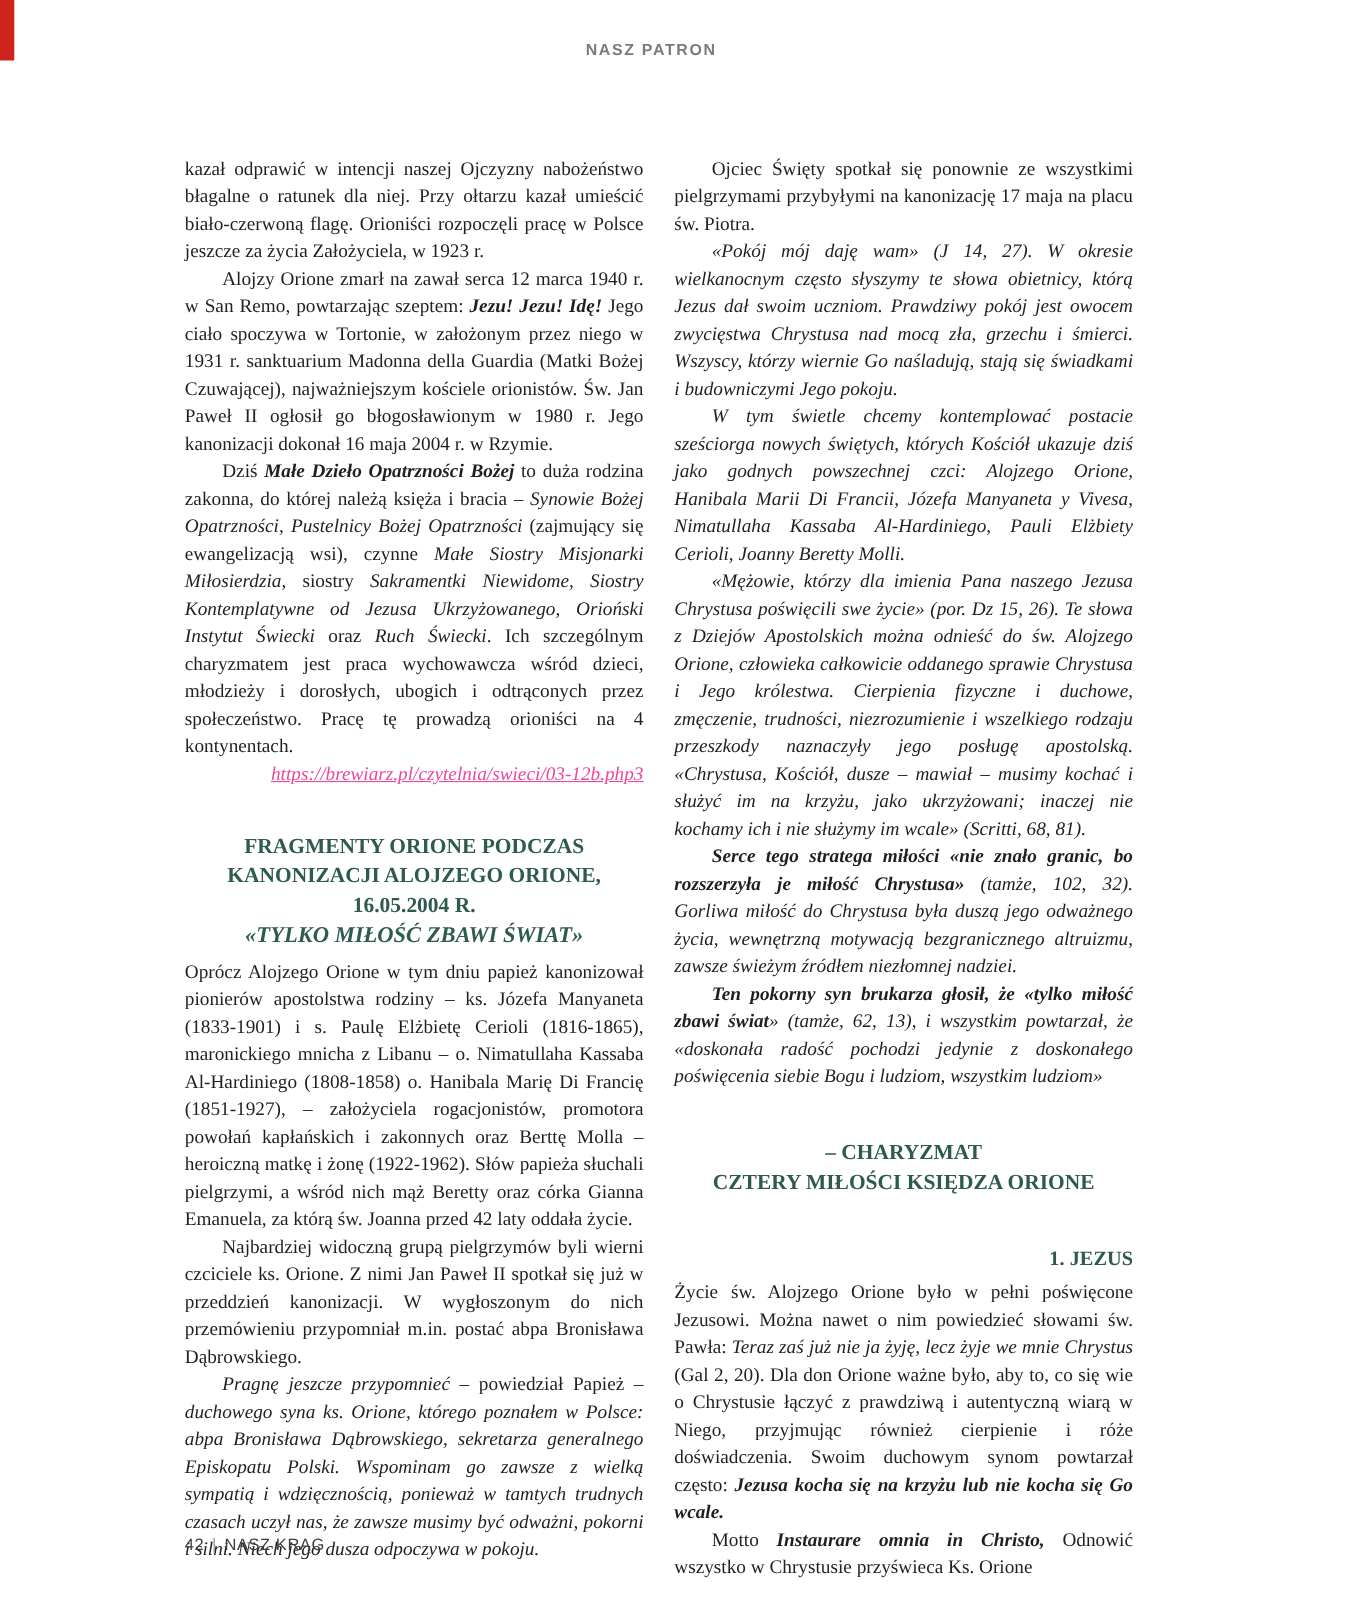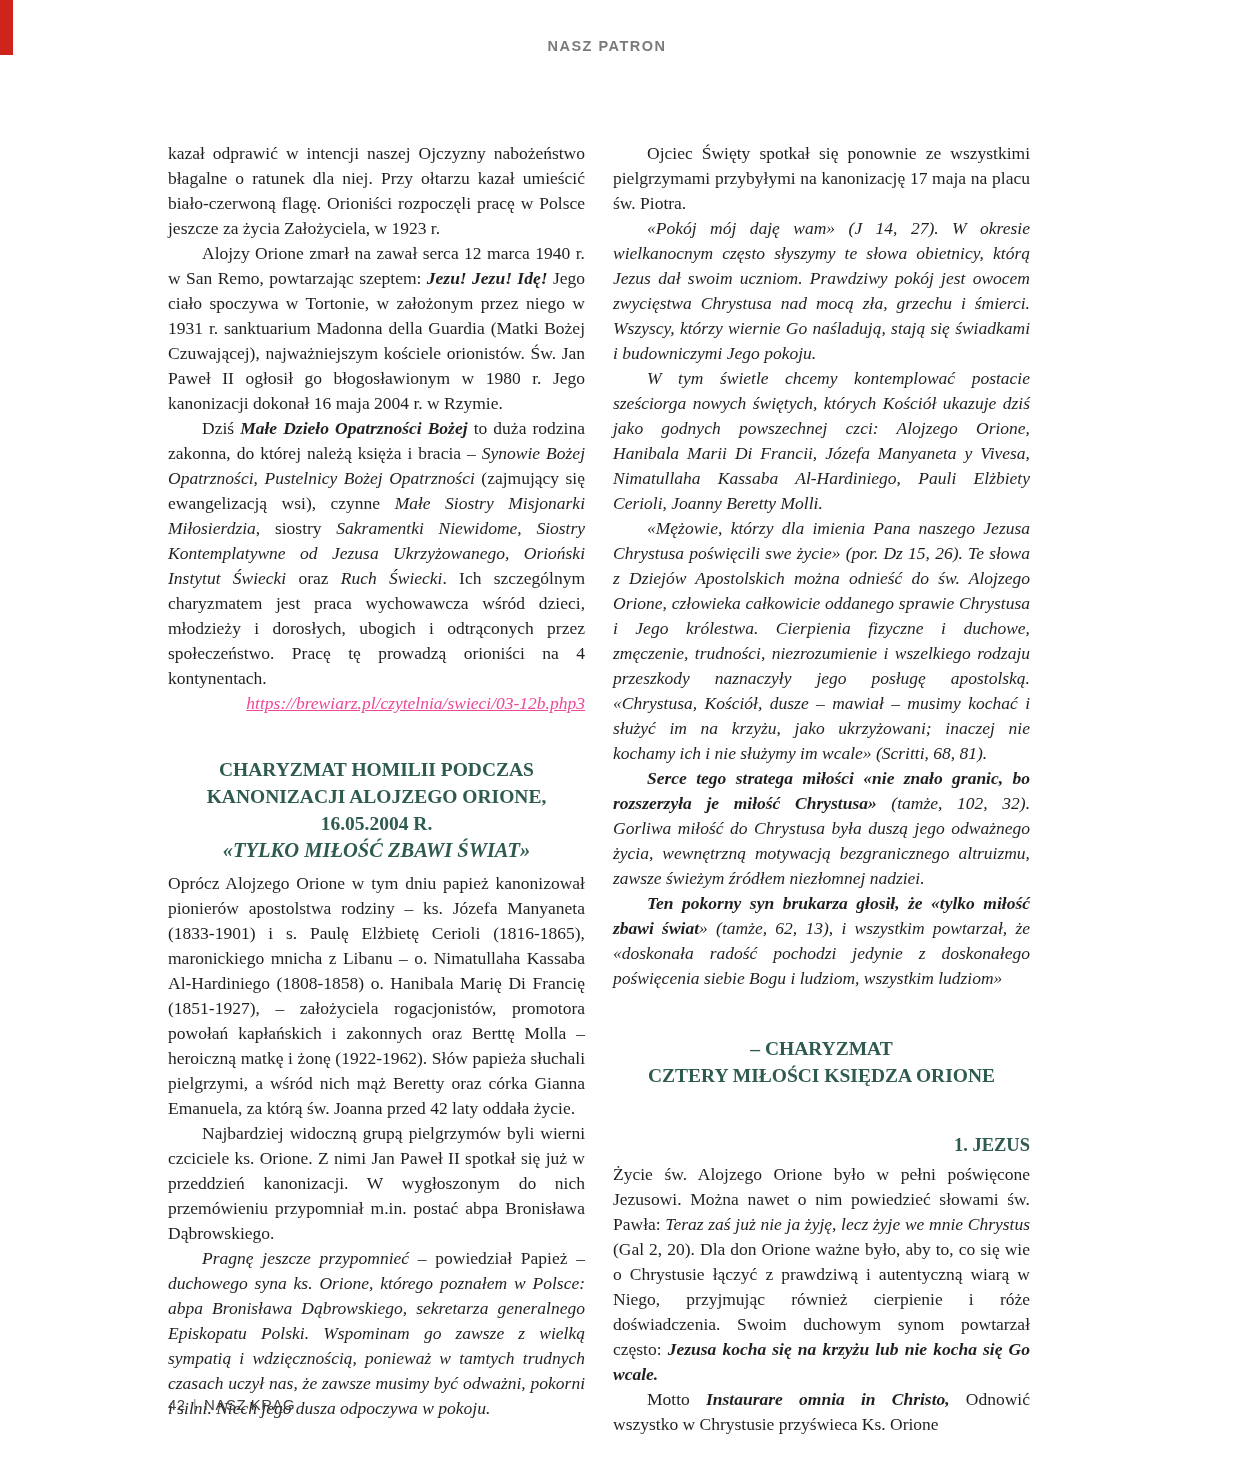--- a/index.html
+++ b/index.html
@@ -4,21 +4,21 @@
 <style>
   html,body { margin:0; padding:0; background:#ffffff; }
   .page {
     position:relative; width:1241px; height:1469px; background:#ffffff;
     overflow:hidden; font-family:"Liberation Serif", serif; color:#1f1f1f;
   }
   .bleed-mark {
     position:absolute; left:0; top:0; width:13px; height:55px; background:#cf241c;
   }
   .running-head {
-    position:absolute; top:38px; left:176px; width:862px; text-align:center;
+    position:absolute; top:38px; left:161px; width:862px; text-align:center;
     font-family:"Liberation Sans", sans-serif; font-size:14.5px; font-weight:700;
     letter-spacing:1.5px; color:#7b7b7b;
   }
   .content {
     position:absolute; top:141px; left:168px; width:862px;
     display:flex; gap:28px;
   }
   .col { width:417px; font-size:17.5px; line-height:25px; text-align:justify; hyphens:auto; }
   .col p { margin:0; }
   .ind { text-indent:34px; }
@@ -58,21 +58,21 @@
   <div class="content">
 
     <div class="col">
       <p><span>kazał odprawić w intencji naszej Ojczyzny nabożeństwo błagalne o ratunek dla niej. Przy ołtarzu kazał umieścić biało-czerwoną flagę. Orioniści rozpoczęli pracę w Polsce jeszcze za życia Założyciela, w 1923 r.</span></p>
       <p class="ind"><span>Alojzy Orione zmarł na zawał serca 12 marca 1940 r. w San Remo, powtarzając szeptem: </span><span class="bi">Jezu! Jezu! Idę!</span><span> Jego ciało spoczywa w Tortonie, w założonym przez niego w 1931 r. sanktuarium Madonna della Guardia (Matki Bożej Czuwającej), najważniejszym kościele orionistów. Św. Jan Paweł II ogłosił go błogosławionym w 1980 r. Jego kanonizacji dokonał 16 maja 2004 r. w Rzymie.</span></p>
       <p class="ind"><span>Dziś </span><span class="bi">Małe Dzieło Opatrzności Bożej</span><span> to duża rodzina zakonna, do której należą księża i bracia – </span><span class="i">Synowie Bożej Opatrzności, Pustelnicy Bożej Opatrzności</span><span> (zajmujący się ewangelizacją wsi), czynne </span><span class="i">Małe Siostry Misjonarki Miłosierdzia</span><span>, siostry </span><span class="i">Sakramentki Niewidome, Siostry Kontemplatywne od Jezusa Ukrzyżowanego, Orioński Instytut Świecki</span><span> oraz </span><span class="i">Ruch Świecki</span><span>. Ich szczególnym charyzmatem jest praca wychowawcza wśród dzieci, młodzieży i dorosłych, ubogich i odtrąconych przez społeczeństwo. Pracę tę prowadzą orioniści na 4 kontynentach.</span></p>
 
       <p class="link-line"><a>https://brewiarz.pl/czytelnia/swieci/03-12b.php3</a></p>
 
       <div class="sec-heading heading-left">
-        <div>CHARYZMAT HOMILII PODCZAS</div>
+        <div>FRAGMENTY ORIONE PODCZAS</div>
         <div>KANONIZACJI ALOJZEGO ORIONE,</div>
         <div>16.05.2004 R.</div>
         <div class="sub">«TYLKO MIŁOŚĆ ZBAWI ŚWIAT»</div>
       </div>
 
       <p><span>Oprócz Alojzego Orione w tym dniu papież kanonizował pionierów apostolstwa rodziny – ks. Józefa Manyaneta (1833-1901) i s. Paulę Elżbietę Cerioli (1816-1865), maronickiego mnicha z Libanu – o. Nimatullaha Kassaba Al-Hardiniego (1808-1858) o. Hanibala Marię Di Francię (1851-1927), – założyciela rogacjonistów, promotora powołań kapłańskich i zakonnych oraz Berttę Molla – heroiczną matkę i żonę (1922-1962). Słów papieża słuchali pielgrzymi, a wśród nich mąż Beretty oraz córka Gianna Emanuela, za którą św. Joanna przed 42 laty oddała życie.</span></p>
       <p class="ind"><span>Najbardziej widoczną grupą pielgrzymów byli wierni czciciele ks. Orione. Z nimi Jan Paweł II spotkał się już w przeddzień kanonizacji. W wygłoszonym do nich przemówieniu przypomniał m.in. postać abpa Bronisława Dąbrowskiego.</span></p>
       <p class="ind"><span class="i">Pragnę jeszcze przypomnieć</span><span> – powiedział Papież – </span><span class="i">duchowego syna ks. Orione, którego poznałem w Polsce: abpa Bronisława Dąbrowskiego, sekretarza generalnego Episkopatu Polski. Wspominam go zawsze z wielką sympatią i wdzięcznością, ponieważ w tamtych trudnych czasach uczył nas, że zawsze musimy być odważni, pokorni i silni. Niech jego dusza odpoczywa w pokoju.</span></p>
     </div>
 

